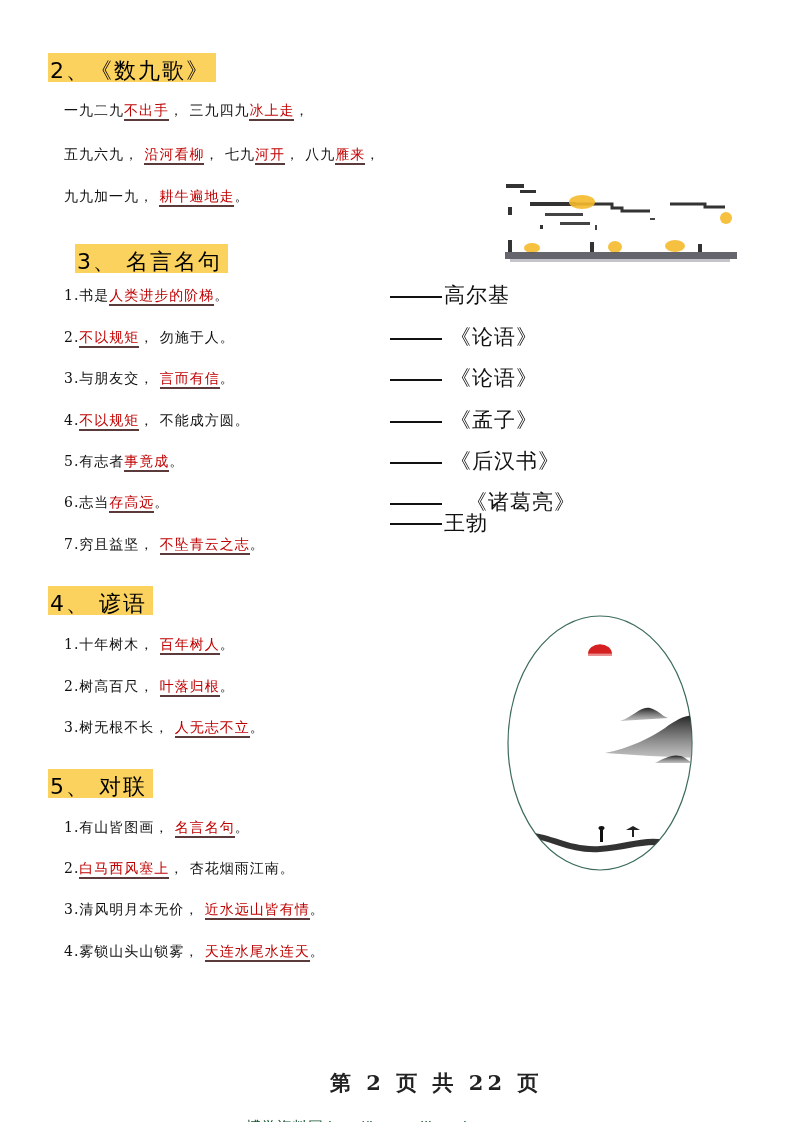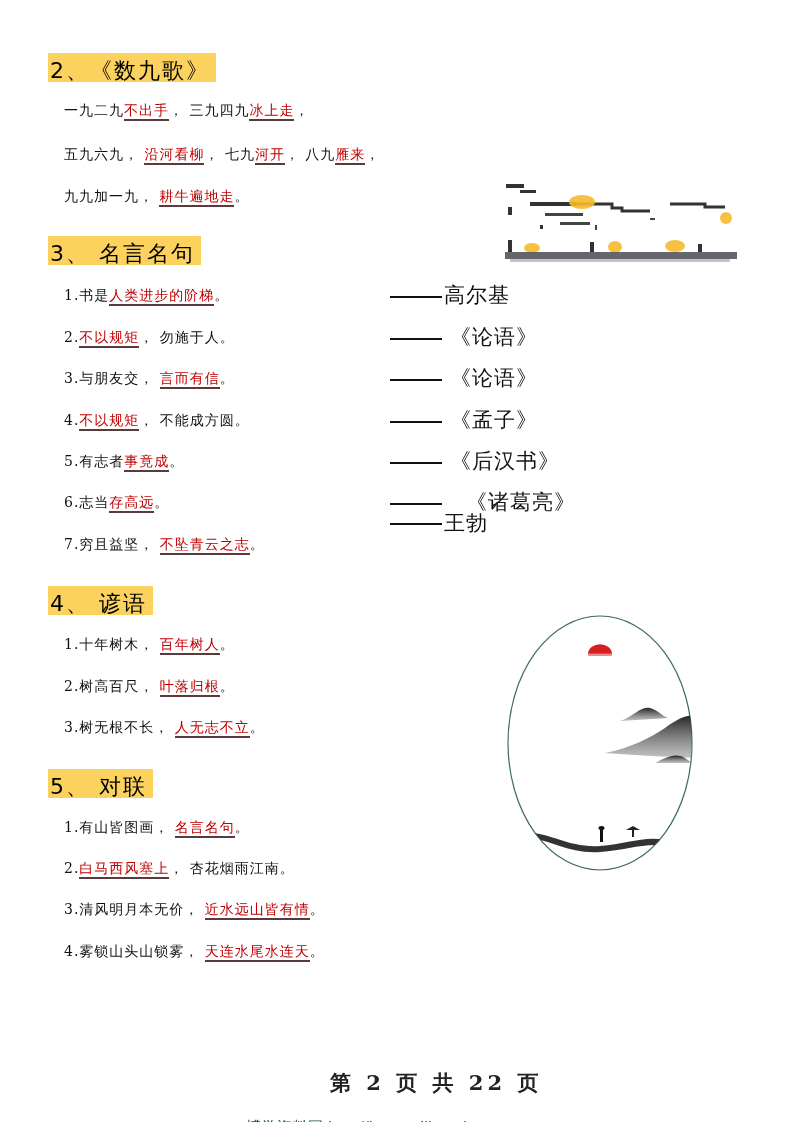--- a/index.html
+++ b/index.html
@@ -42,21 +42,21 @@
   <ellipse cx="32" cy="68" rx="8" ry="5" fill="#F5B92B" opacity="0.9"></ellipse>
   <ellipse cx="115" cy="67" rx="7" ry="6" fill="#F5B92B" opacity="0.9"></ellipse>
   <ellipse cx="175" cy="66" rx="10" ry="6" fill="#F5B92B" opacity="0.9"></ellipse>
   <rect x="8" y="60" width="4" height="12" fill="#333"></rect>
   <rect x="90" y="62" width="4" height="10" fill="#333"></rect>
   <rect x="198" y="64" width="4" height="8" fill="#333"></rect>
   <rect x="5" y="72" width="232" height="7" fill="#4a4a55" opacity="0.85"></rect>
   <rect x="10" y="79" width="220" height="3" fill="#8a8a95" opacity="0.5"></rect>
 </svg>
 
-<div class="heading" style="top:236px;">3、 名言名句</div>
+<div class="heading" style="top:244px;margin-left:27px;">3、 名言名句</div>
 <div id="quotes">
     <div class="line" style="top: 280px;"><span>1.书是</span><span class="ans">人类进步的阶梯</span><span>。</span></div>
     <div class="author" style="top: 280px;"><span class="dash"></span><span>高尔基</span></div>
     <div class="line" style="top: 322px;"><span>2.</span><span class="ans">不以规矩</span><span>， 勿施于人。</span></div>
     <div class="author" style="top: 322px;"><span class="dash"></span><span style="margin-left: 6px;">《论语》</span></div>
     <div class="line" style="top: 363px;"><span>3.与朋友交， </span><span class="ans">言而有信</span><span>。</span></div>
     <div class="author" style="top: 363px;"><span class="dash"></span><span style="margin-left: 6px;">《论语》</span></div>
     <div class="line" style="top: 405px;"><span>4.</span><span class="ans">不以规矩</span><span>， 不能成方圆。</span></div>
     <div class="author" style="top: 405px;"><span class="dash"></span><span style="margin-left: 6px;">《孟子》</span></div>
     <div class="line" style="top: 446px;"><span>5.有志者</span><span class="ans">事竟成</span><span>。</span></div>

